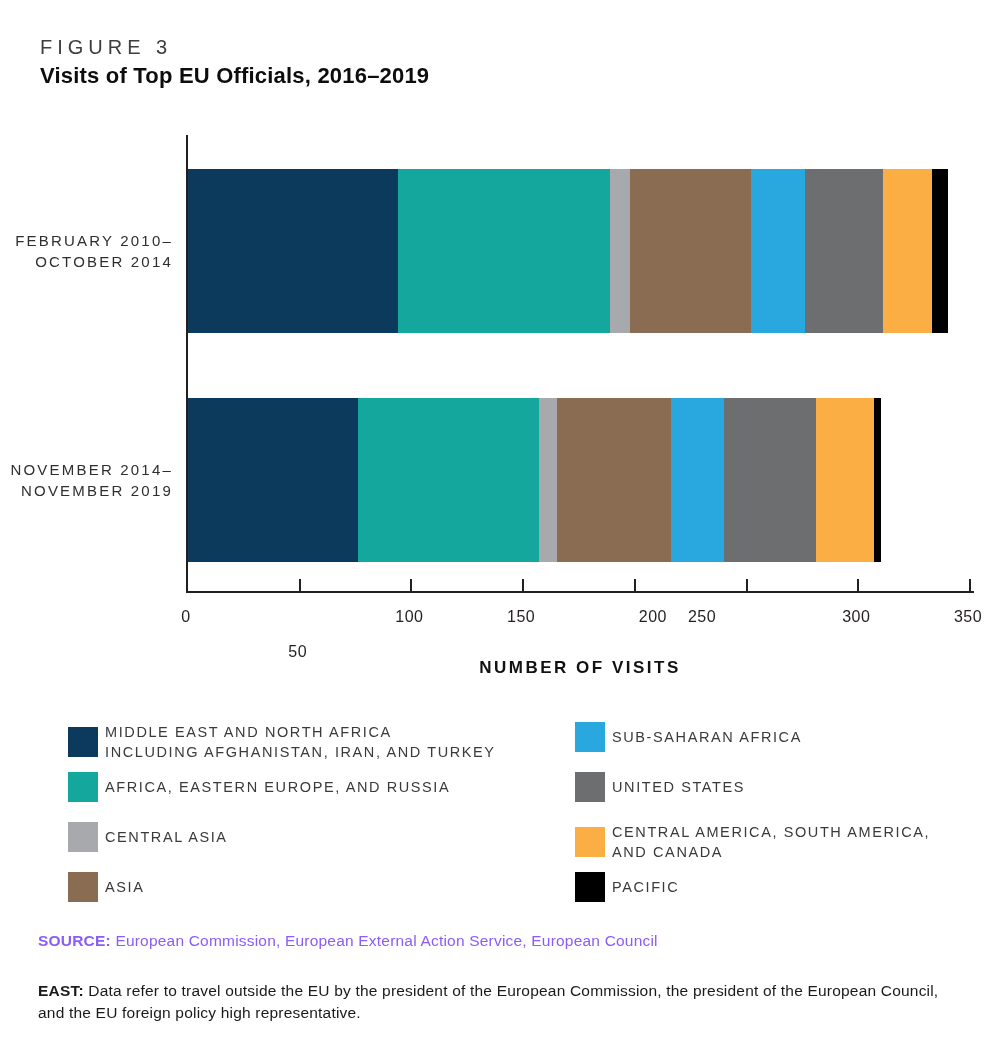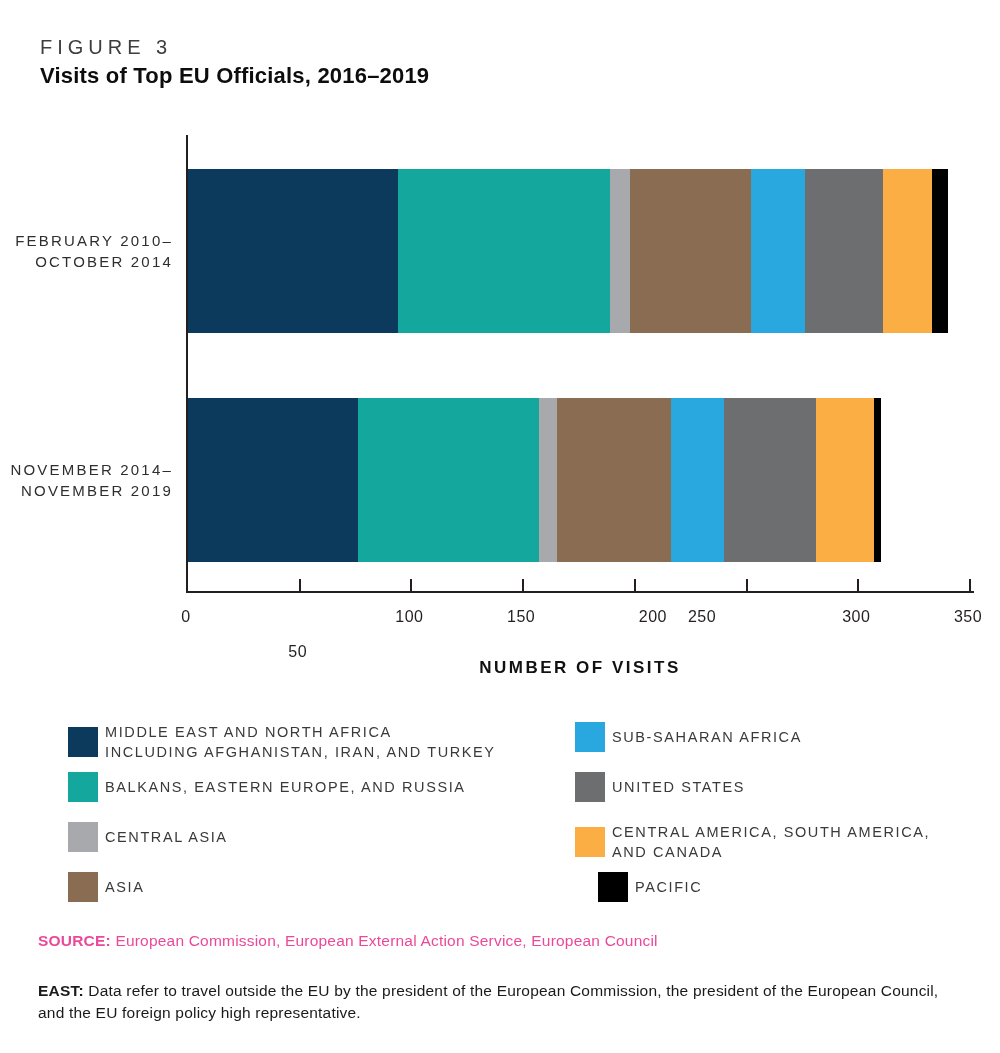--- a/index.html
+++ b/index.html
@@ -50,21 +50,21 @@
   .legend-item {
     position: absolute; display: flex; align-items: center; gap: 7px;
   }
   .legend-swatch { width: 30px; height: 30px; flex-shrink: 0; }
   .legend-text {
     font-size: 14.5px; line-height: 20px; letter-spacing: 1.6px;
     color: #3a3a3a; white-space: nowrap;
   }
   #source-line {
     position: absolute; left: 38px; top: 932px; width: 930px;
-    font-size: 15.5px; color: #ec4899; letter-spacing: 0.2px;
+    font-size: 15.5px; color: #8b5cf6; letter-spacing: 0.2px;
   }
   #note-line {
     position: absolute; left: 38px; top: 980px; width: 905px;
     font-size: 15.5px; line-height: 22px; color: #1a1a1a; letter-spacing: 0.2px;
   }
   .caption-prefix { font-weight: 700; }
 </style>
 </head>
 <body>
 
@@ -125,21 +125,21 @@
     <div class="legend-item" style="left: 68px; top: 722px;">
       <div class="legend-swatch" style="background: rgb(12, 58, 92);"></div>
       <div class="legend-text">
         <div>MIDDLE EAST AND NORTH AFRICA</div>
         <div>INCLUDING AFGHANISTAN, IRAN, AND TURKEY</div>
       </div>
     </div>
     <div class="legend-item" style="left: 68px; top: 772px;">
       <div class="legend-swatch" style="background: rgb(20, 167, 157);"></div>
       <div class="legend-text">
-        <div>BALKANS, EASTERN EUROPE, AND RUSSIA</div>
+        <div>AFRICA, EASTERN EUROPE, AND RUSSIA</div>
       </div>
     </div>
     <div class="legend-item" style="left: 68px; top: 822px;">
       <div class="legend-swatch" style="background: rgb(167, 169, 172);"></div>
       <div class="legend-text">
         <div>CENTRAL ASIA</div>
       </div>
     </div>
     <div class="legend-item" style="left: 68px; top: 872px;">
       <div class="legend-swatch" style="background: rgb(138, 108, 82);"></div>
@@ -159,21 +159,21 @@
         <div>UNITED STATES</div>
       </div>
     </div>
     <div class="legend-item" style="left: 575px; top: 822px;">
       <div class="legend-swatch" style="background: rgb(251, 174, 67);"></div>
       <div class="legend-text">
         <div>CENTRAL AMERICA, SOUTH AMERICA,</div>
         <div>AND CANADA</div>
       </div>
     </div>
-    <div class="legend-item" style="left: 575px; top: 872px; margin-left: 23px;">
+    <div class="legend-item" style="left: 575px; top: 872px;">
       <div class="legend-swatch" style="background: rgb(0, 0, 0);"></div>
       <div class="legend-text">
         <div>PACIFIC</div>
       </div>
     </div>
   </div>
 
 <div id="source-line">
   <span class="caption-prefix">SOURCE:</span><span> European Commission, European External Action Service, European Council</span>
 </div>

